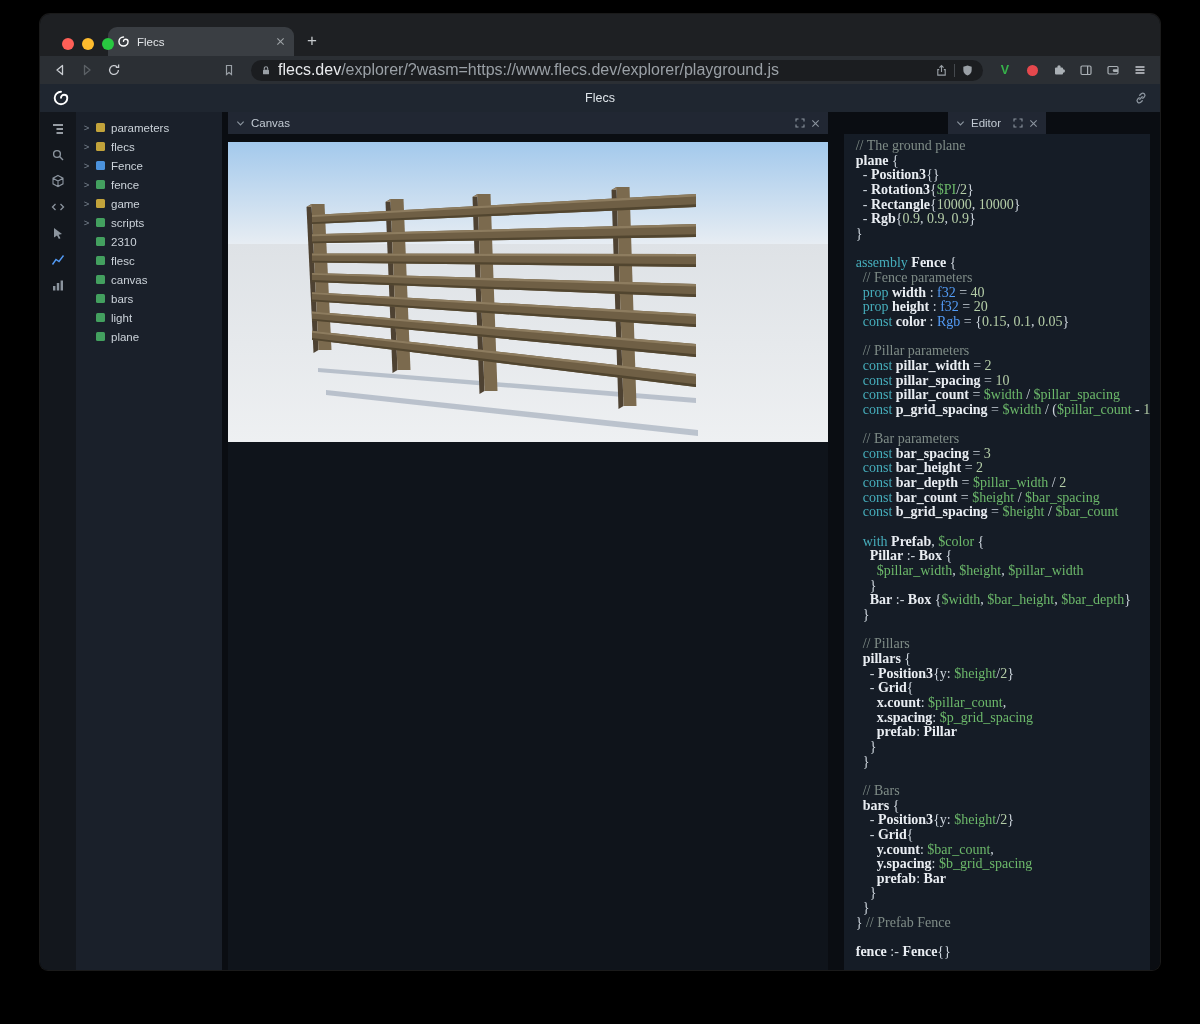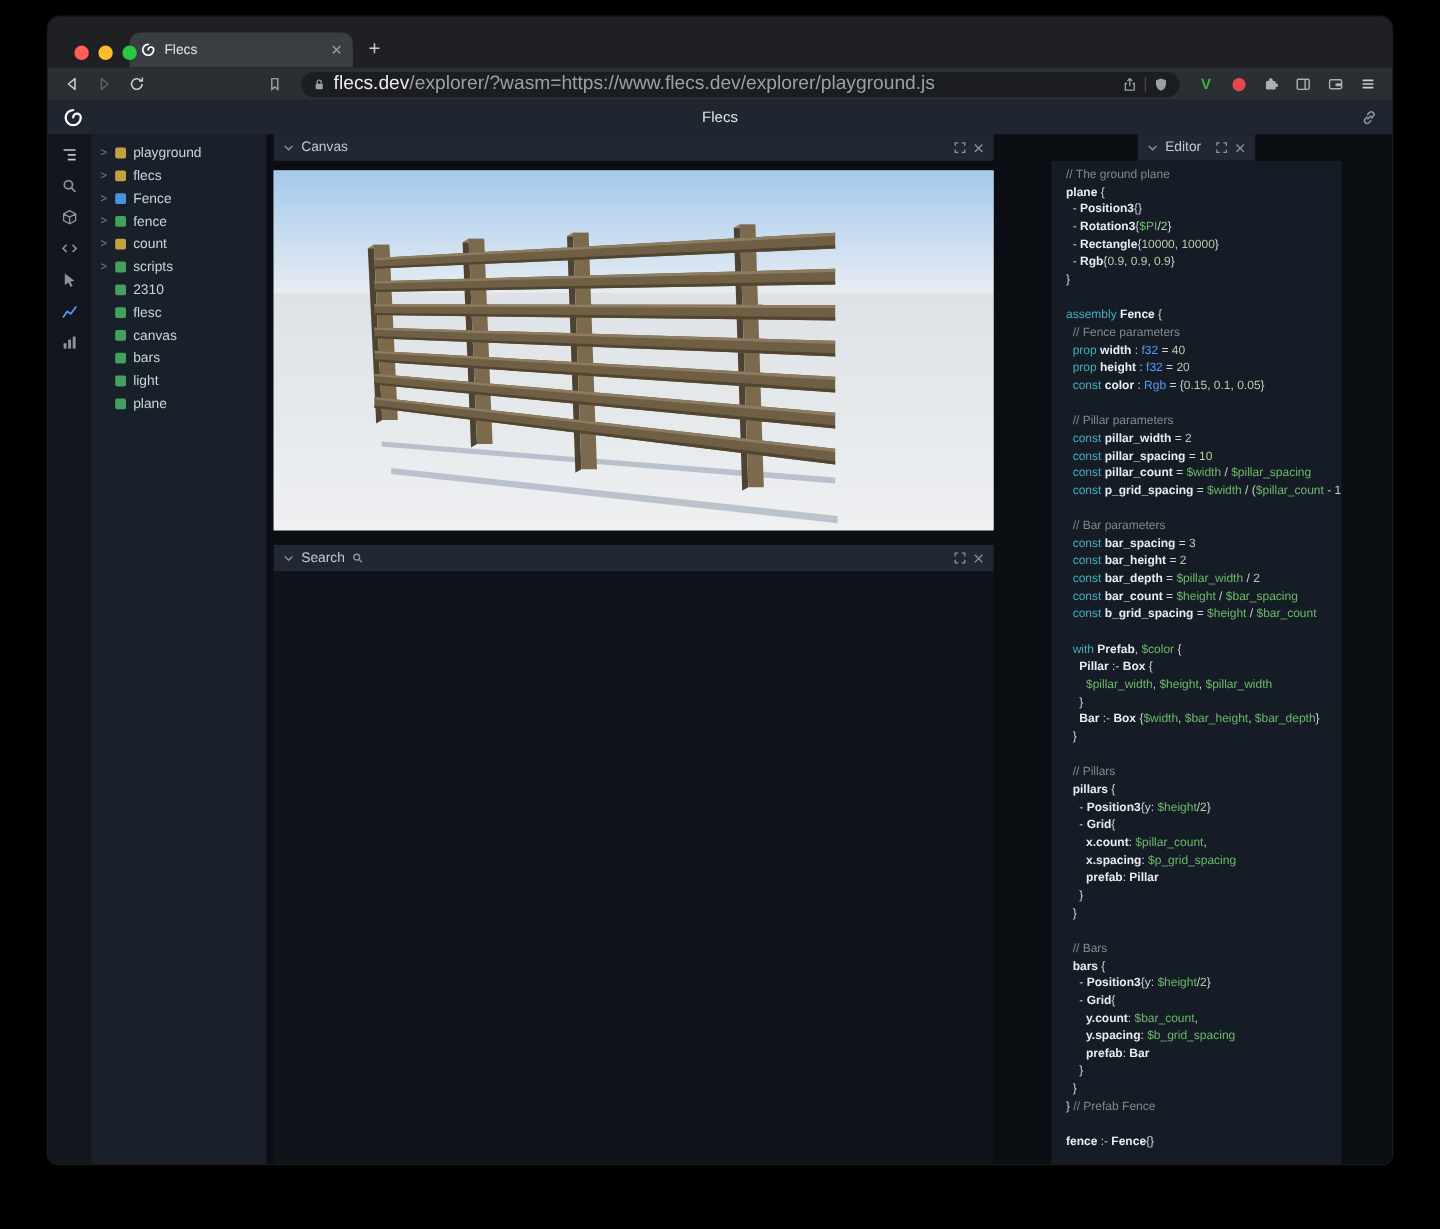--- a/index.html
+++ b/index.html
@@ -39,21 +39,21 @@
   .phead{height:22px;background:#212733;display:flex;align-items:center;gap:6px;padding:0 8px;flex:none;}
   .ptitle{font-size:11.5px;color:#c2cad3;}
   .phead .spacer{flex:1;}
   .picon{display:flex;align-items:center;}
   .scene{height:300px;margin-top:8px;flex:none;background:#e8ecef;}
   .scene svg{display:block;}
   .searchhead{margin-top:12px;}
   .searchbody{flex:1;background:#0f141b;}
   .editorcol{flex:1;display:flex;flex-direction:column;min-height:0;align-items:center;}
   .editorbody{flex:1;background:#151c26;padding:5px 0 0 12px;overflow:hidden;}
-  .code{font-family:Liberation Sans, sans-serif;font-size:10px;line-height:14.65px;white-space:pre;}
+  .code{font-family:Liberation Serif, serif;font-size:14px;line-height:14.65px;white-space:pre;}
   .tk-cmt{color:#7f8c87}.tk-kw{color:#46aebc}.tk-ty{color:#539bf5}.tk-var{color:#6cb86a}
   .tk-num{color:#b5cea8}.tk-pln{color:#ccd4dc}.tk-id{color:#e9edf2;font-weight:bold}
 </style>
 </head>
 <body>
 
 <div class="window">
 
   <div class="tabstrip">
     <div class="traffic">
@@ -205,41 +205,41 @@
               <rect x="5.8" y="5" width="2.4" height="7.5" fill="#8b949e"></rect>
               <rect x="9.6" y="2.5" width="2.4" height="10" fill="#8b949e"></rect>
             </svg>
         </span>
       </div>
 
       <div class="treepanel">
           <div class="tree-item">
             <span class="tree-chevron">&gt;</span>
             <span class="tree-square" style="background: rgb(194, 163, 59);"></span>
-            <span>playground</span>
+            <span>parameters</span>
           </div>
           <div class="tree-item">
             <span class="tree-chevron">&gt;</span>
             <span class="tree-square" style="background: rgb(194, 163, 59);"></span>
             <span>flecs</span>
           </div>
           <div class="tree-item">
             <span class="tree-chevron">&gt;</span>
             <span class="tree-square" style="background: rgb(75, 146, 221);"></span>
             <span>Fence</span>
           </div>
           <div class="tree-item">
             <span class="tree-chevron">&gt;</span>
             <span class="tree-square" style="background: rgb(67, 160, 95);"></span>
             <span>fence</span>
           </div>
           <div class="tree-item">
             <span class="tree-chevron">&gt;</span>
             <span class="tree-square" style="background: rgb(194, 163, 59);"></span>
-            <span>count</span>
+            <span>game</span>
           </div>
           <div class="tree-item">
             <span class="tree-chevron">&gt;</span>
             <span class="tree-square" style="background: rgb(67, 160, 95);"></span>
             <span>scripts</span>
           </div>
           <div class="tree-item">
             <span class="tree-chevron hid">&gt;</span>
             <span class="tree-square" style="background: rgb(67, 160, 95);"></span>
             <span>2310</span>
@@ -336,68 +336,43 @@
               <polygon points="84,157.39999999999998 468,182.3 468,185 84,159.2" fill="#51452f"></polygon>
               <polygon points="84,169.5 468,202 468,215 84,178.5" fill="#6f5f45"></polygon>
               <polygon points="84,169.5 468,202 468,204.6 84,171.4" fill="#8d7c5f"></polygon>
               <polygon points="84,176.7 468,212.3 468,215 84,178.5" fill="#51452f"></polygon>
               <polygon points="84,188.8 468,232 468,245 84,197.8" fill="#6f5f45"></polygon>
               <polygon points="84,188.8 468,232 468,234.6 84,190.70000000000002" fill="#8d7c5f"></polygon>
               <polygon points="84,196 468,242.3 468,245 84,197.8" fill="#51452f"></polygon>
             </svg>
         </div>
 
-        <div class="phead searchhead">
+        <div class="searchbody"></div>
+      </div>
+
+      <div class="editorcol">
+        <div class="phead">
           <span class="picon">
             <svg width="9" height="9" viewBox="0 0 10 10">
                 <path d="M1.5 3 L5 6.5 L8.5 3" fill="none" stroke="#8b949e" stroke-width="1.3"></path>
               </svg>
           </span>
-          <span class="ptitle">Search</span>
-          <span class="picon">
-            <svg width="10" height="10" viewBox="0 0 14 14">
-                <circle cx="6" cy="6" r="3.4" fill="none" stroke="#8b949e" stroke-width="1.6"></circle>
-                <line x1="8.6" y1="8.6" x2="12" y2="12" stroke="#8b949e" stroke-width="1.6"></line>
-              </svg>
-          </span>
+          <span class="ptitle">Editor</span>
           <span class="spacer"></span>
           <span class="picon">
             <svg width="10" height="10" viewBox="0 0 10 10">
                 <path d="M1 3.5 V1 H3.5 M6.5 1 H9 V3.5 M9 6.5 V9 H6.5 M3.5 9 H1 V6.5" fill="none" stroke="#8b949e" stroke-width="1.1"></path>
               </svg>
           </span>
           <span class="picon">
             <svg width="9" height="9" viewBox="0 0 10 10">
                 <path d="M1.5 1.5 L8.5 8.5 M8.5 1.5 L1.5 8.5" stroke="#8b949e" stroke-width="1.2"></path>
               </svg>
           </span>
         </div>
-        <div class="searchbody"></div>
-      </div>
-
-      <div class="editorcol">
-        <div class="phead">
-          <span class="picon">
-            <svg width="9" height="9" viewBox="0 0 10 10">
-                <path d="M1.5 3 L5 6.5 L8.5 3" fill="none" stroke="#8b949e" stroke-width="1.3"></path>
-              </svg>
-          </span>
-          <span class="ptitle">Editor</span>
-          <span class="spacer"></span>
-          <span class="picon">
-            <svg width="10" height="10" viewBox="0 0 10 10">
-                <path d="M1 3.5 V1 H3.5 M6.5 1 H9 V3.5 M9 6.5 V9 H6.5 M3.5 9 H1 V6.5" fill="none" stroke="#8b949e" stroke-width="1.1"></path>
-              </svg>
-          </span>
-          <span class="picon">
-            <svg width="9" height="9" viewBox="0 0 10 10">
-                <path d="M1.5 1.5 L8.5 8.5 M8.5 1.5 L1.5 8.5" stroke="#8b949e" stroke-width="1.2"></path>
-              </svg>
-          </span>
-        </div>
         <div class="editorbody">
           <div class="code"><div><span class="tk-cmt">// The ground plane</span></div><div><span class="tk-id">plane</span><span class="tk-pln"> {</span></div><div><span class="tk-pln">  - </span><span class="tk-id">Position3</span><span class="tk-pln">{}</span></div><div><span class="tk-pln">  - </span><span class="tk-id">Rotation3</span><span class="tk-pln">{</span><span class="tk-var">$PI</span><span class="tk-pln">/</span><span class="tk-num">2</span><span class="tk-pln">}</span></div><div><span class="tk-pln">  - </span><span class="tk-id">Rectangle</span><span class="tk-pln">{</span><span class="tk-num">10000</span><span class="tk-pln">, </span><span class="tk-num">10000</span><span class="tk-pln">}</span></div><div><span class="tk-pln">  - </span><span class="tk-id">Rgb</span><span class="tk-pln">{</span><span class="tk-num">0.9</span><span class="tk-pln">, </span><span class="tk-num">0.9</span><span class="tk-pln">, </span><span class="tk-num">0.9</span><span class="tk-pln">}</span></div><div><span class="tk-pln">}</span></div><div> </div><div><span class="tk-kw">assembly</span><span class="tk-pln"> </span><span class="tk-id">Fence</span><span class="tk-pln"> {</span></div><div><span class="tk-cmt">  // Fence parameters</span></div><div><span class="tk-kw">  prop</span><span class="tk-pln"> </span><span class="tk-id">width</span><span class="tk-pln"> : </span><span class="tk-ty">f32</span><span class="tk-pln"> = </span><span class="tk-num">40</span></div><div><span class="tk-kw">  prop</span><span class="tk-pln"> </span><span class="tk-id">height</span><span class="tk-pln"> : </span><span class="tk-ty">f32</span><span class="tk-pln"> = </span><span class="tk-num">20</span></div><div><span class="tk-kw">  const</span><span class="tk-pln"> </span><span class="tk-id">color</span><span class="tk-pln"> : </span><span class="tk-ty">Rgb</span><span class="tk-pln"> = {</span><span class="tk-num">0.15</span><span class="tk-pln">, </span><span class="tk-num">0.1</span><span class="tk-pln">, </span><span class="tk-num">0.05</span><span class="tk-pln">}</span></div><div> </div><div><span class="tk-cmt">  // Pillar parameters</span></div><div><span class="tk-kw">  const</span><span class="tk-pln"> </span><span class="tk-id">pillar_width</span><span class="tk-pln"> = </span><span class="tk-num">2</span></div><div><span class="tk-kw">  const</span><span class="tk-pln"> </span><span class="tk-id">pillar_spacing</span><span class="tk-pln"> = </span><span class="tk-num">10</span></div><div><span class="tk-kw">  const</span><span class="tk-pln"> </span><span class="tk-id">pillar_count</span><span class="tk-pln"> = </span><span class="tk-var">$width</span><span class="tk-pln"> / </span><span class="tk-var">$pillar_spacing</span></div><div><span class="tk-kw">  const</span><span class="tk-pln"> </span><span class="tk-id">p_grid_spacing</span><span class="tk-pln"> = </span><span class="tk-var">$width</span><span class="tk-pln"> / (</span><span class="tk-var">$pillar_count</span><span class="tk-pln"> - </span><span class="tk-num">1</span></div><div> </div><div><span class="tk-cmt">  // Bar parameters</span></div><div><span class="tk-kw">  const</span><span class="tk-pln"> </span><span class="tk-id">bar_spacing</span><span class="tk-pln"> = </span><span class="tk-num">3</span></div><div><span class="tk-kw">  const</span><span class="tk-pln"> </span><span class="tk-id">bar_height</span><span class="tk-pln"> = </span><span class="tk-num">2</span></div><div><span class="tk-kw">  const</span><span class="tk-pln"> </span><span class="tk-id">bar_depth</span><span class="tk-pln"> = </span><span class="tk-var">$pillar_width</span><span class="tk-pln"> / </span><span class="tk-num">2</span></div><div><span class="tk-kw">  const</span><span class="tk-pln"> </span><span class="tk-id">bar_count</span><span class="tk-pln"> = </span><span class="tk-var">$height</span><span class="tk-pln"> / </span><span class="tk-var">$bar_spacing</span></div><div><span class="tk-kw">  const</span><span class="tk-pln"> </span><span class="tk-id">b_grid_spacing</span><span class="tk-pln"> = </span><span class="tk-var">$height</span><span class="tk-pln"> / </span><span class="tk-var">$bar_count</span></div><div> </div><div><span class="tk-kw">  with</span><span class="tk-pln"> </span><span class="tk-id">Prefab</span><span class="tk-pln">, </span><span class="tk-var">$color</span><span class="tk-pln"> {</span></div><div><span class="tk-id">    Pillar</span><span class="tk-pln"> :- </span><span class="tk-id">Box</span><span class="tk-pln"> {</span></div><div><span class="tk-var">      $pillar_width</span><span class="tk-pln">, </span><span class="tk-var">$height</span><span class="tk-pln">, </span><span class="tk-var">$pillar_width</span></div><div><span class="tk-pln">    }</span></div><div><span class="tk-id">    Bar</span><span class="tk-pln"> :- </span><span class="tk-id">Box</span><span class="tk-pln"> {</span><span class="tk-var">$width</span><span class="tk-pln">, </span><span class="tk-var">$bar_height</span><span class="tk-pln">, </span><span class="tk-var">$bar_depth</span><span class="tk-pln">}</span></div><div><span class="tk-pln">  }</span></div><div> </div><div><span class="tk-cmt">  // Pillars</span></div><div><span class="tk-id">  pillars</span><span class="tk-pln"> {</span></div><div><span class="tk-pln">    - </span><span class="tk-id">Position3</span><span class="tk-pln">{y: </span><span class="tk-var">$height</span><span class="tk-pln">/</span><span class="tk-num">2</span><span class="tk-pln">}</span></div><div><span class="tk-pln">    - </span><span class="tk-id">Grid</span><span class="tk-pln">{</span></div><div><span class="tk-id">      x.count</span><span class="tk-pln">: </span><span class="tk-var">$pillar_count</span><span class="tk-pln">,</span></div><div><span class="tk-id">      x.spacing</span><span class="tk-pln">: </span><span class="tk-var">$p_grid_spacing</span></div><div><span class="tk-id">      prefab</span><span class="tk-pln">: </span><span class="tk-id">Pillar</span></div><div><span class="tk-pln">    }</span></div><div><span class="tk-pln">  }</span></div><div> </div><div><span class="tk-cmt">  // Bars</span></div><div><span class="tk-id">  bars</span><span class="tk-pln"> {</span></div><div><span class="tk-pln">    - </span><span class="tk-id">Position3</span><span class="tk-pln">{y: </span><span class="tk-var">$height</span><span class="tk-pln">/</span><span class="tk-num">2</span><span class="tk-pln">}</span></div><div><span class="tk-pln">    - </span><span class="tk-id">Grid</span><span class="tk-pln">{</span></div><div><span class="tk-id">      y.count</span><span class="tk-pln">: </span><span class="tk-var">$bar_count</span><span class="tk-pln">,</span></div><div><span class="tk-id">      y.spacing</span><span class="tk-pln">: </span><span class="tk-var">$b_grid_spacing</span></div><div><span class="tk-id">      prefab</span><span class="tk-pln">: </span><span class="tk-id">Bar</span></div><div><span class="tk-pln">    }</span></div><div><span class="tk-pln">  }</span></div><div><span class="tk-pln">} </span><span class="tk-cmt">// Prefab Fence</span></div><div> </div><div><span class="tk-id">fence</span><span class="tk-pln"> :- </span><span class="tk-id">Fence</span><span class="tk-pln">{}</span></div></div>
         </div>
       </div>
 
     </div>
   </div>
 </div>
 
 </body></html>

